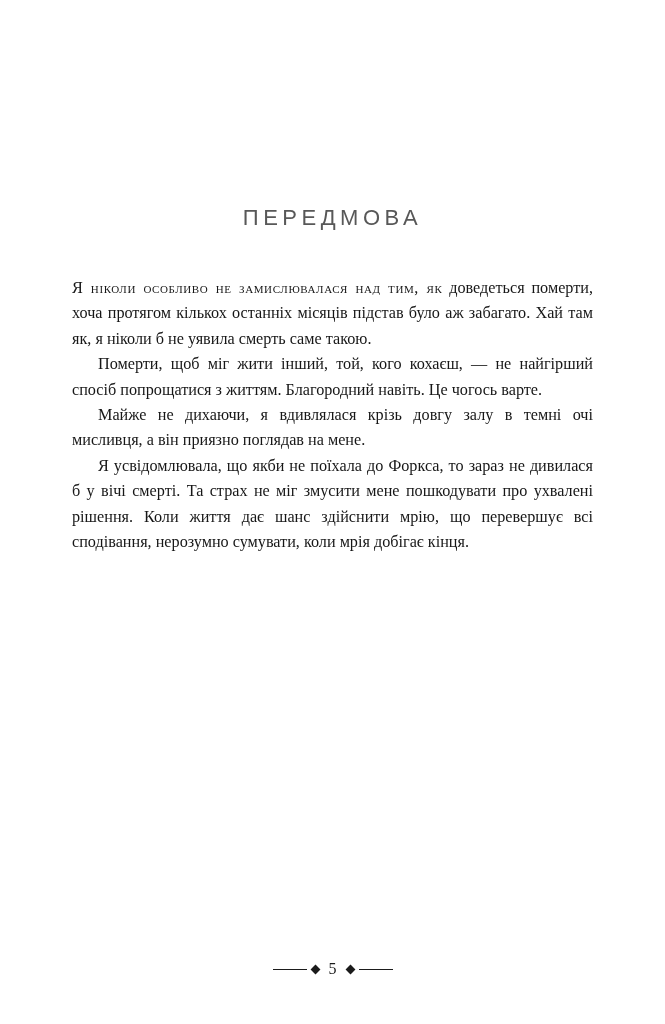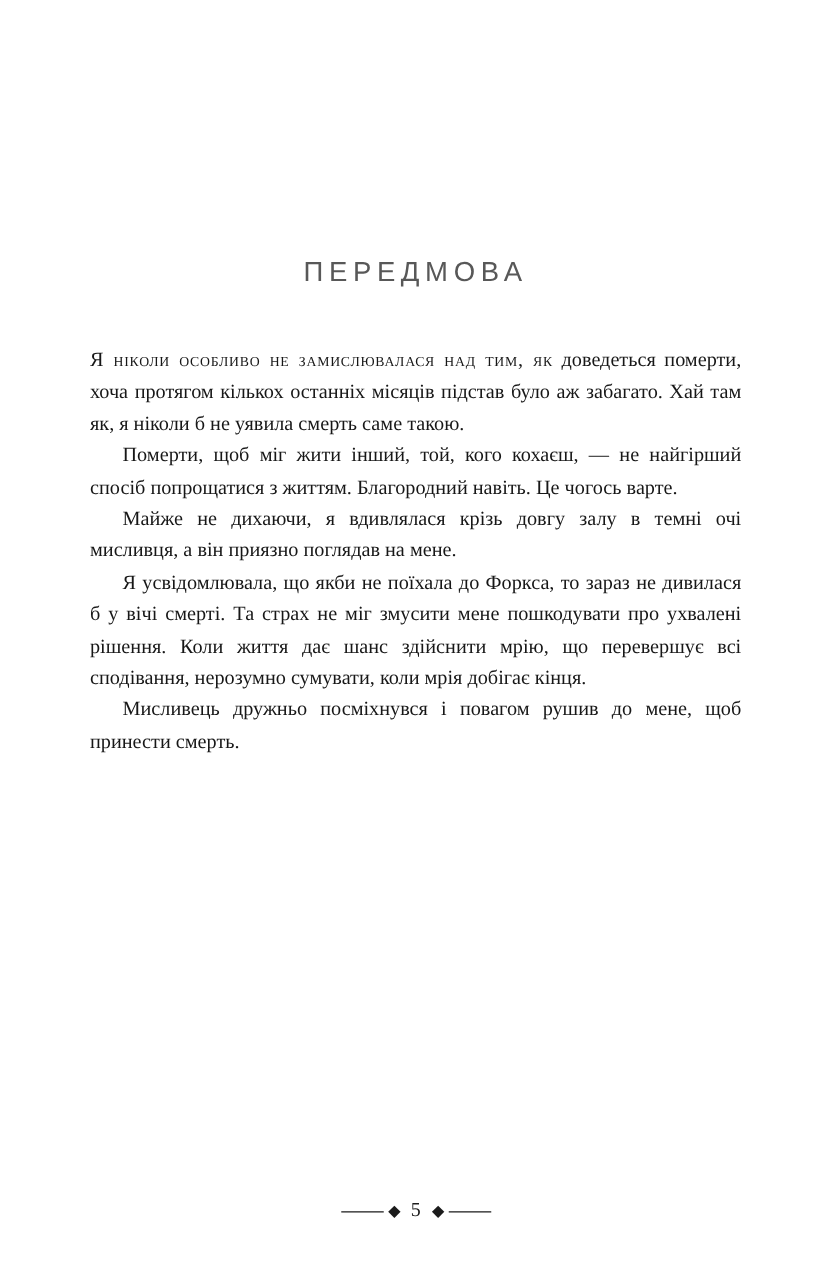--- a/index.html
+++ b/index.html
@@ -104,21 +104,20 @@
 
 <div class="page">
 
   <div class="chapter-title">ПЕРЕДМОВА</div>
 
   <div class="body-text">
     <p class="first"><span class="smallcaps-lead">Я ніколи особливо не замислювалася над тим, як</span><span> доведеться померти, хоча протягом кількох останніх місяців підстав було аж забагато. Хай там як, я ніколи б не уявила смерть саме такою.</span></p>
     <p class="indented">Померти, щоб міг жити інший, той, кого кохаєш, — не найгірший спосіб попрощатися з життям. Благородний навіть. Це чогось варте.</p>
     <p class="indented">Майже не дихаючи, я вдивлялася крізь довгу залу в темні очі мисливця, а він приязно поглядав на мене.</p>
     <p class="indented">Я усвідомлювала, що якби не поїхала до Форкса, то зараз не дивилася б у вічі смерті. Та страх не міг змусити мене пошкодувати про ухвалені рішення. Коли життя дає шанс здійснити мрію, що перевершує всі сподівання, нерозумно сумувати, коли мрія добігає кінця.</p>
-    <p class="indented">Мисливець дружньо посміхнувся і повагом рушив до мене, щоб принести смерть.</p>
   </div>
 
   <div class="footer">
     <span class="orn left">
       <span class="bar"></span>
         <span class="dia"></span>
     </span>
     <span class="page-number">5</span>
     <span class="orn right">
       <span class="bar"></span>

